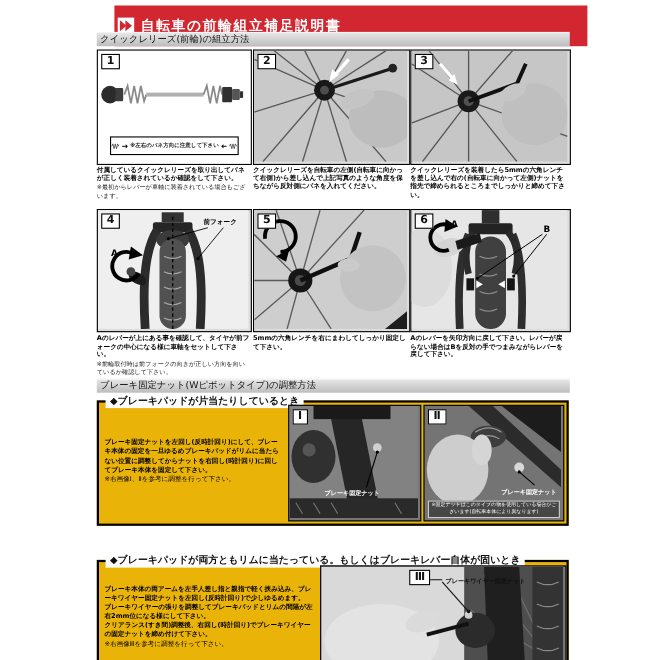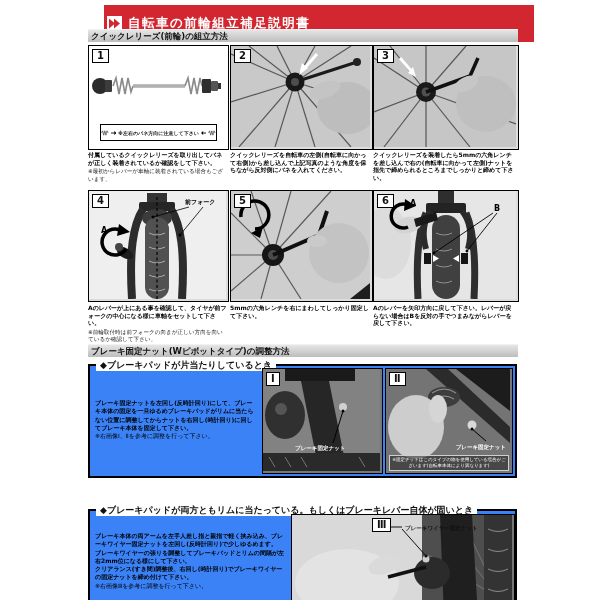--- a/index.html
+++ b/index.html
@@ -7,32 +7,32 @@
     width:600px;height:600px;background:#ffffff;position:relative;
     font-family:"DejaVu Sans","Liberation Sans",sans-serif;color:#111;
   }
   p{margin:0;}
   
   .redbar{position:absolute;left:88px;top:5px;width:430px;height:37px;background:#d22730;display:flex;align-items:center;margin-left:16px;}
   .hicon{width:15px;height:15px;background:#fff;margin:0 6px 0 3px;display:flex;align-items:center;justify-content:center;flex:0 0 auto;}
   .htitle{color:#fff;font-weight:bold;font-size:12.5px;letter-spacing:1.5px;white-space:nowrap;}
   
   .graybar{position:absolute;left:88px;width:430px;height:13px;background:linear-gradient(180deg,#e6e6e6,#bdbdbd);
-    border-top:1px solid #f2f2f2;font-size:8.5px;font-weight:bold;line-height:13px;color:#111;padding-left:3px;box-sizing:border-box;}
+    border-top:1px solid #f2f2f2;font-size:8.5px;font-weight:normal;line-height:13px;color:#111;padding-left:3px;box-sizing:border-box;}
   
   .photo{position:absolute;border:1px solid #000;overflow:hidden;background:#ddd;}
   .photo svg{display:block;}
   .numbox{position:absolute;top:3px;left:3px;background:#fff;border:1px solid #000;font-weight:bold;font-size:10px;line-height:12px;padding:0 4px;z-index:3;}
   .caption{position:absolute;font-size:6px;font-weight:bold;line-height:1.28;color:#000;}
   .caption .note{font-weight:normal;color:#222;margin-top:2px;font-size:5.6px;}
   
   .p1note{position:absolute;left:11px;right:11px;bottom:8px;height:15px;border:1px solid #000;background:#fff;
     display:flex;align-items:center;justify-content:center;gap:2px;font-size:5px;font-weight:bold;white-space:nowrap;}
   
-  .secbox{position:absolute;left:88px;width:429px;height:114px;border:2px solid #000;background:#3b82f6;box-sizing:border-box;}
+  .secbox{position:absolute;left:88px;width:429px;height:114px;border:2px solid #000;background:#eab308;box-sizing:border-box;}
   .boxtitle{position:absolute;top:-7px;left:6px;background:#fff;padding:0 4px;font-size:9px;font-weight:bold;line-height:12px;white-space:nowrap;}
   .bodytext{position:absolute;font-size:6px;font-weight:bold;line-height:1.38;color:#000;}
   .bodytext .note{font-weight:normal;}
   .fig{position:absolute;border:1px solid #000;overflow:hidden;background:#777;}
   .fignote{position:absolute;left:3px;right:3px;bottom:2px;background:rgba(35,35,35,.55);border:1px solid #cfcfcf;
     color:#fff;font-size:4.5px;line-height:1.3;text-align:center;padding:1px;font-weight:normal;}
   .fignote3{position:absolute;left:4px;bottom:3px;color:#fff;font-size:5px;font-weight:bold;
     text-shadow:0 0 2px #000,1px 1px 1px #000;}
 </style>
 </head>

